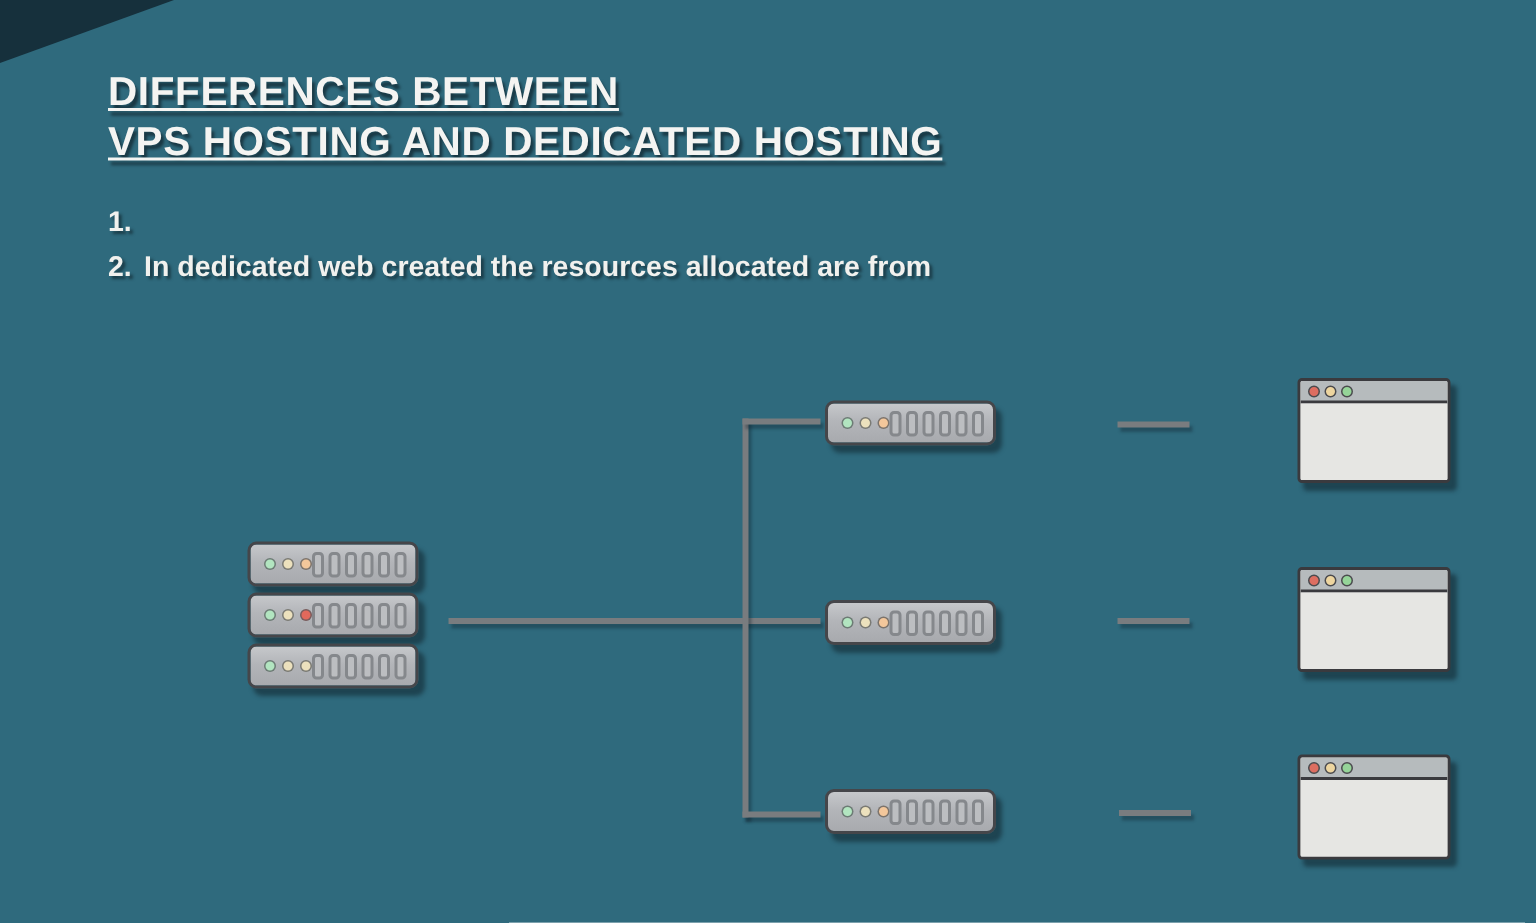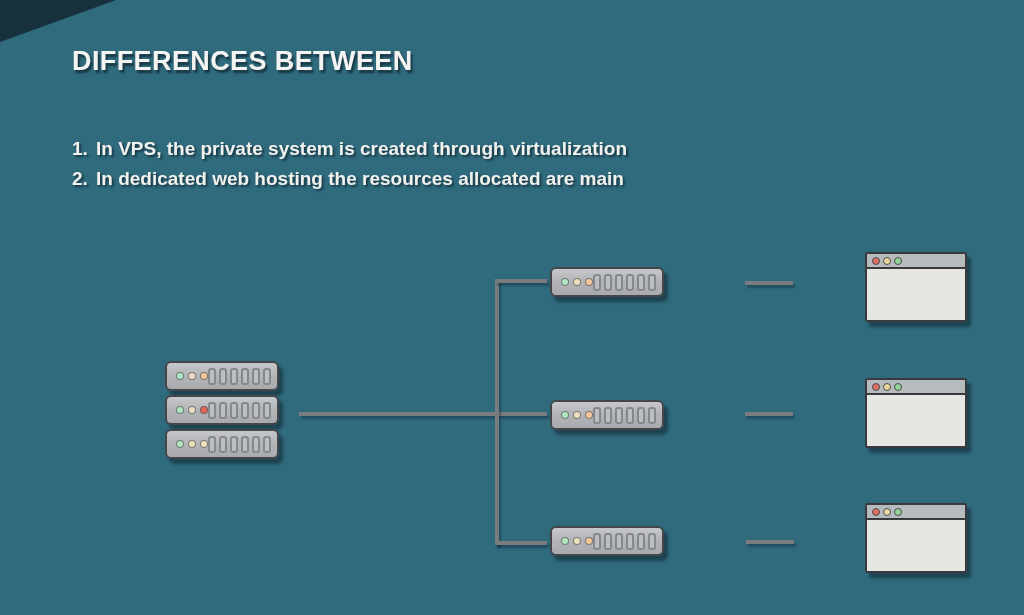--- a/index.html
+++ b/index.html
@@ -14,20 +14,21 @@
     background:var(--corner,#16303c);
     clip-path:polygon(0 0,100% 0,0 100%);
   }
   
   .title{
     position:absolute;left:72px;top:45px;
     color:#f4f4f2;font-size:27px;font-weight:700;line-height:33px;
     letter-spacing:.4px;
     text-shadow:2px 3px 2px rgba(10,22,28,.6);
     white-space:nowrap;
+    text-decoration:underline;
   }
   
   .notes{
     position:absolute;left:72px;top:134px;
     color:#f1f1ee;font-size:19px;font-weight:700;line-height:30px;
     text-shadow:2px 2px 2px rgba(10,22,28,.55);
   }
   .note{display:flex;}
   .note .num{width:24px;flex:0 0 24px;}
   .note .nlines div{white-space:nowrap;}
@@ -81,33 +82,33 @@
 </style>
 </head>
 <body>
 
 <div class="canvas">
 
   <div class="corner"></div>
 
   <div class="title">
     <div>DIFFERENCES BETWEEN</div>
+    <div>VPS HOSTING AND DEDICATED HOSTING</div>
   </div>
 
   <div class="notes">
     <div class="note">
       <span class="num">1.</span>
       <div class="nlines">
-        <div>In VPS, the private system is created through virtualization</div>
       </div>
     </div>
     <div class="note">
       <span class="num">2.</span>
       <div class="nlines">
-        <div>In dedicated web hosting the resources allocated are main</div>
+        <div>In dedicated web created the resources allocated are from</div>
       </div>
     </div>
   </div>
 
   <div class="cline h" style="left:299px;top:412px;width:248px;"></div>
   <div class="cline v" style="left:495px;top:279px;height:266px;"></div>
   <div class="cline h" style="left:495px;top:279px;width:52px;"></div>
   <div class="cline h" style="left:495px;top:541px;width:52px;"></div>
   <div class="cline h" style="left:745px;top:281px;width:48px;"></div>
   <div class="cline h" style="left:745px;top:412px;width:48px;"></div>

